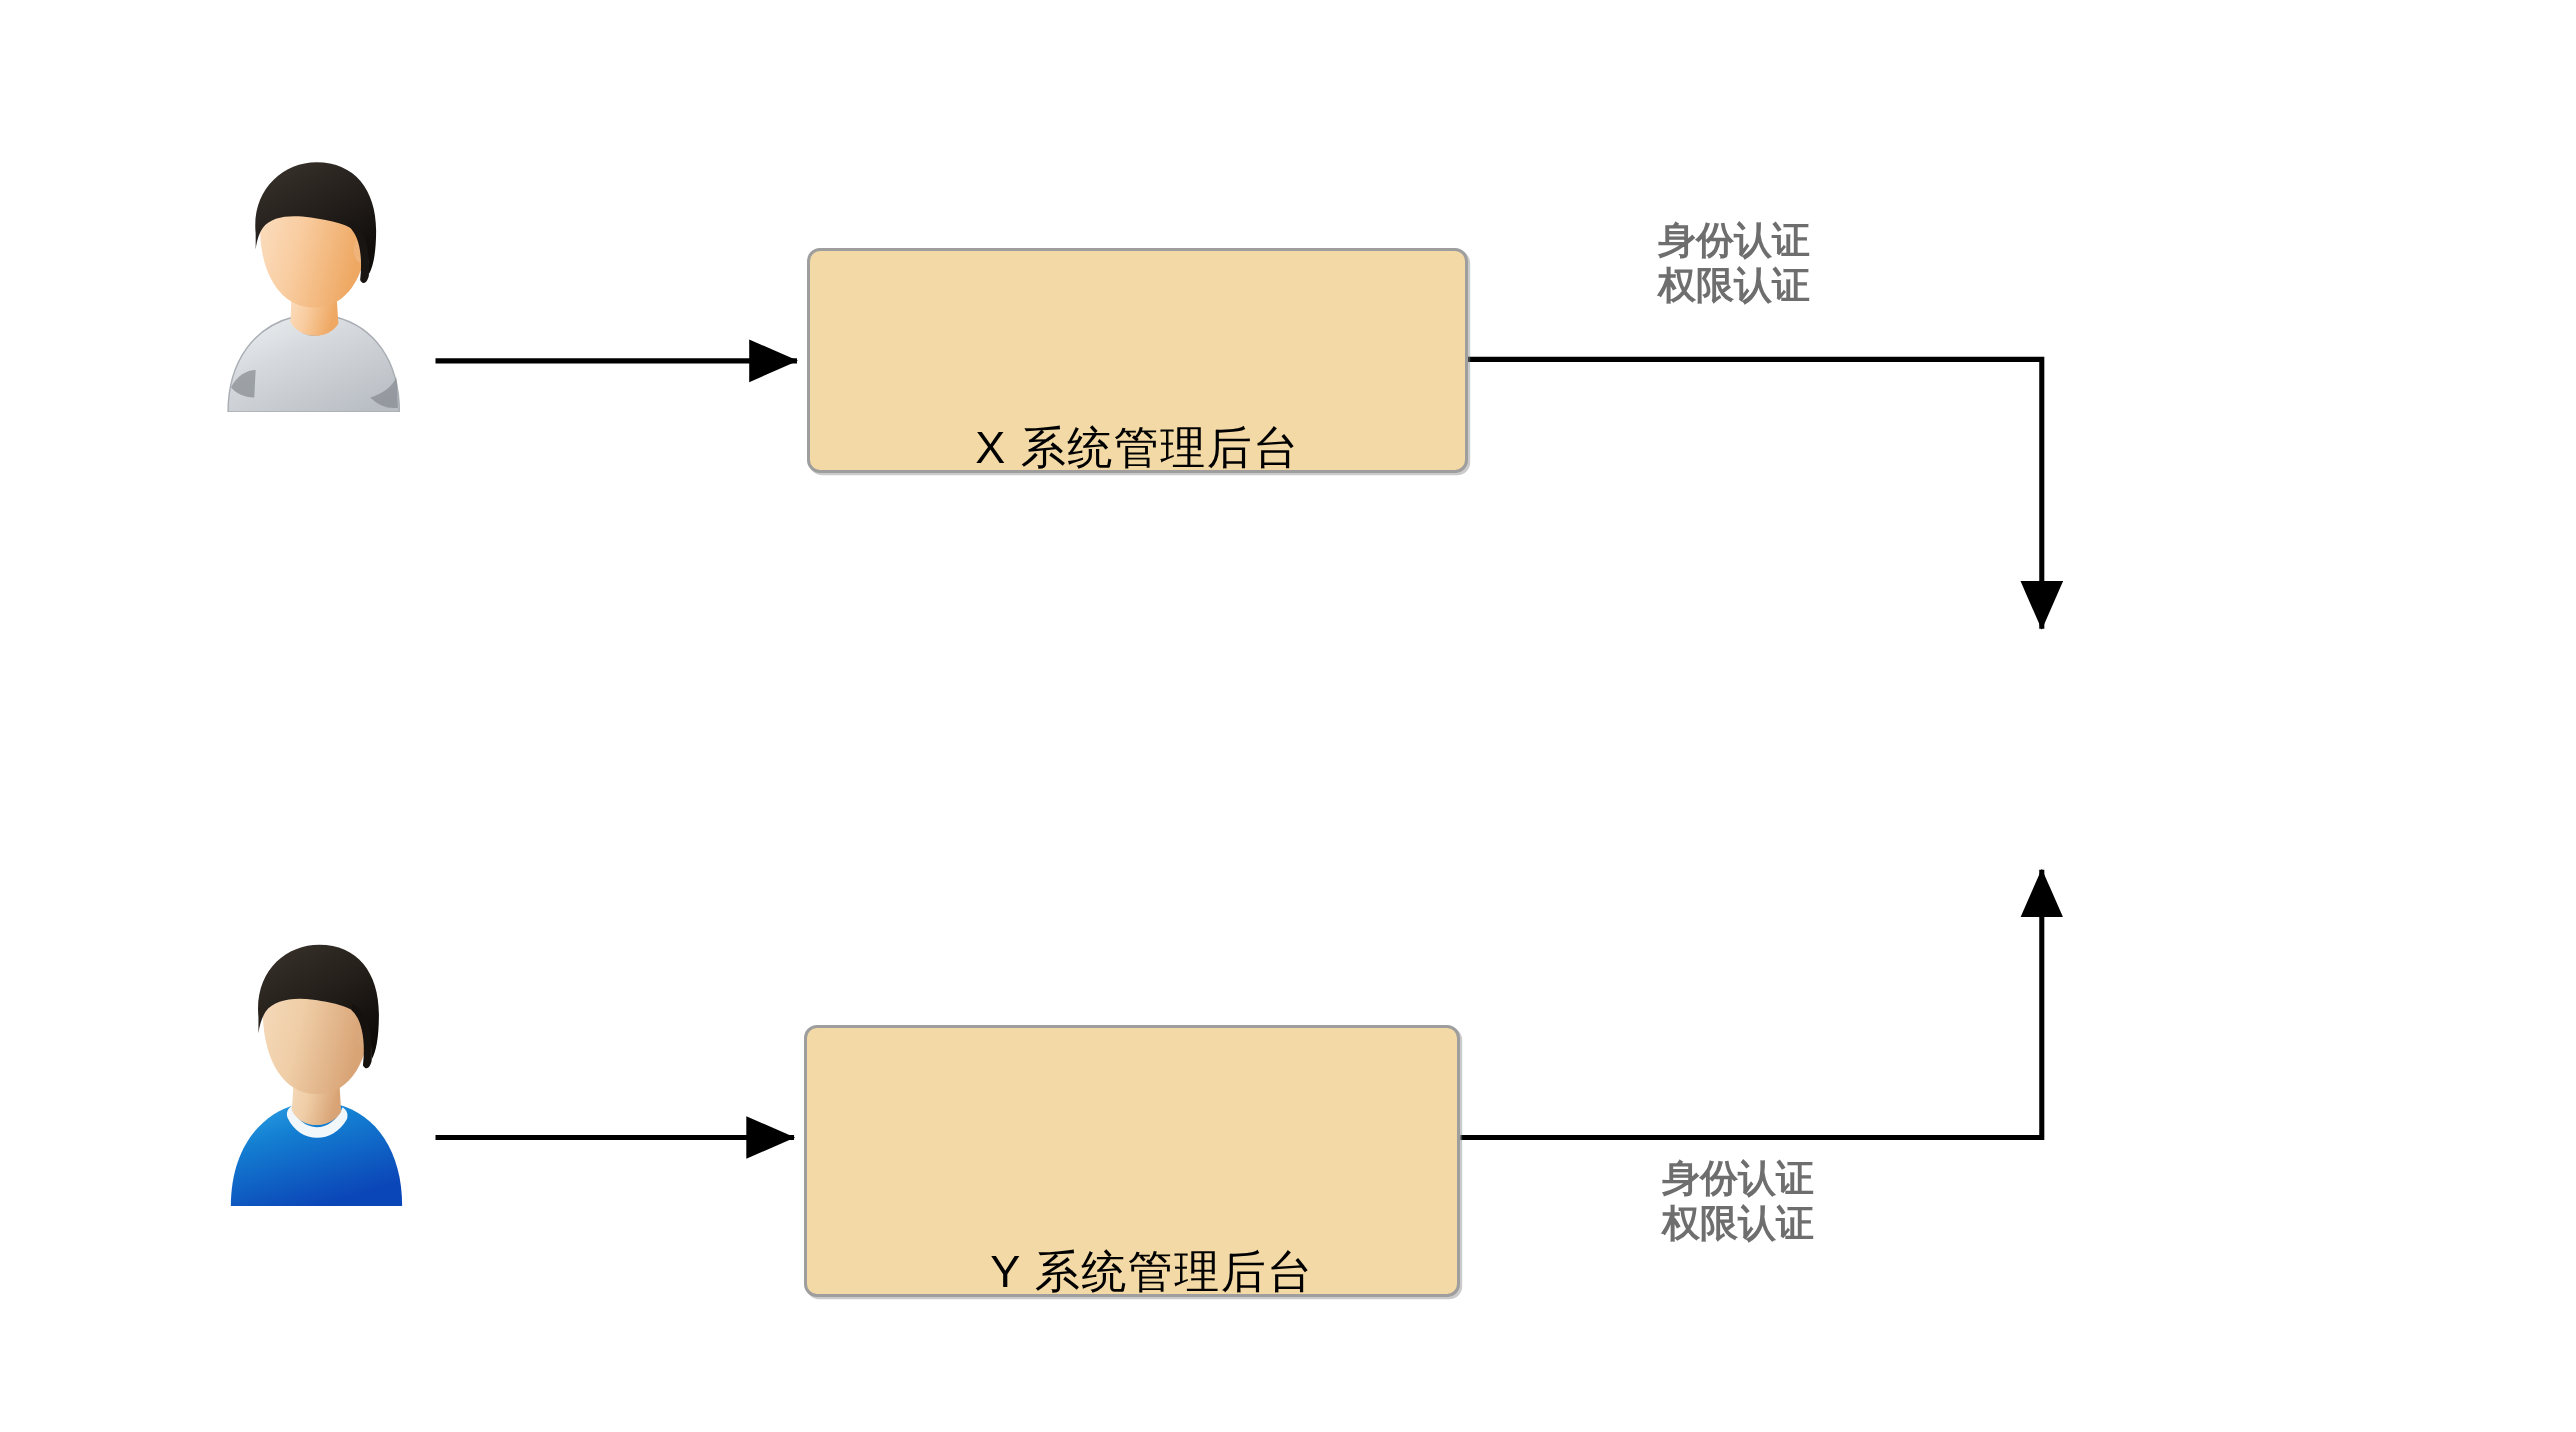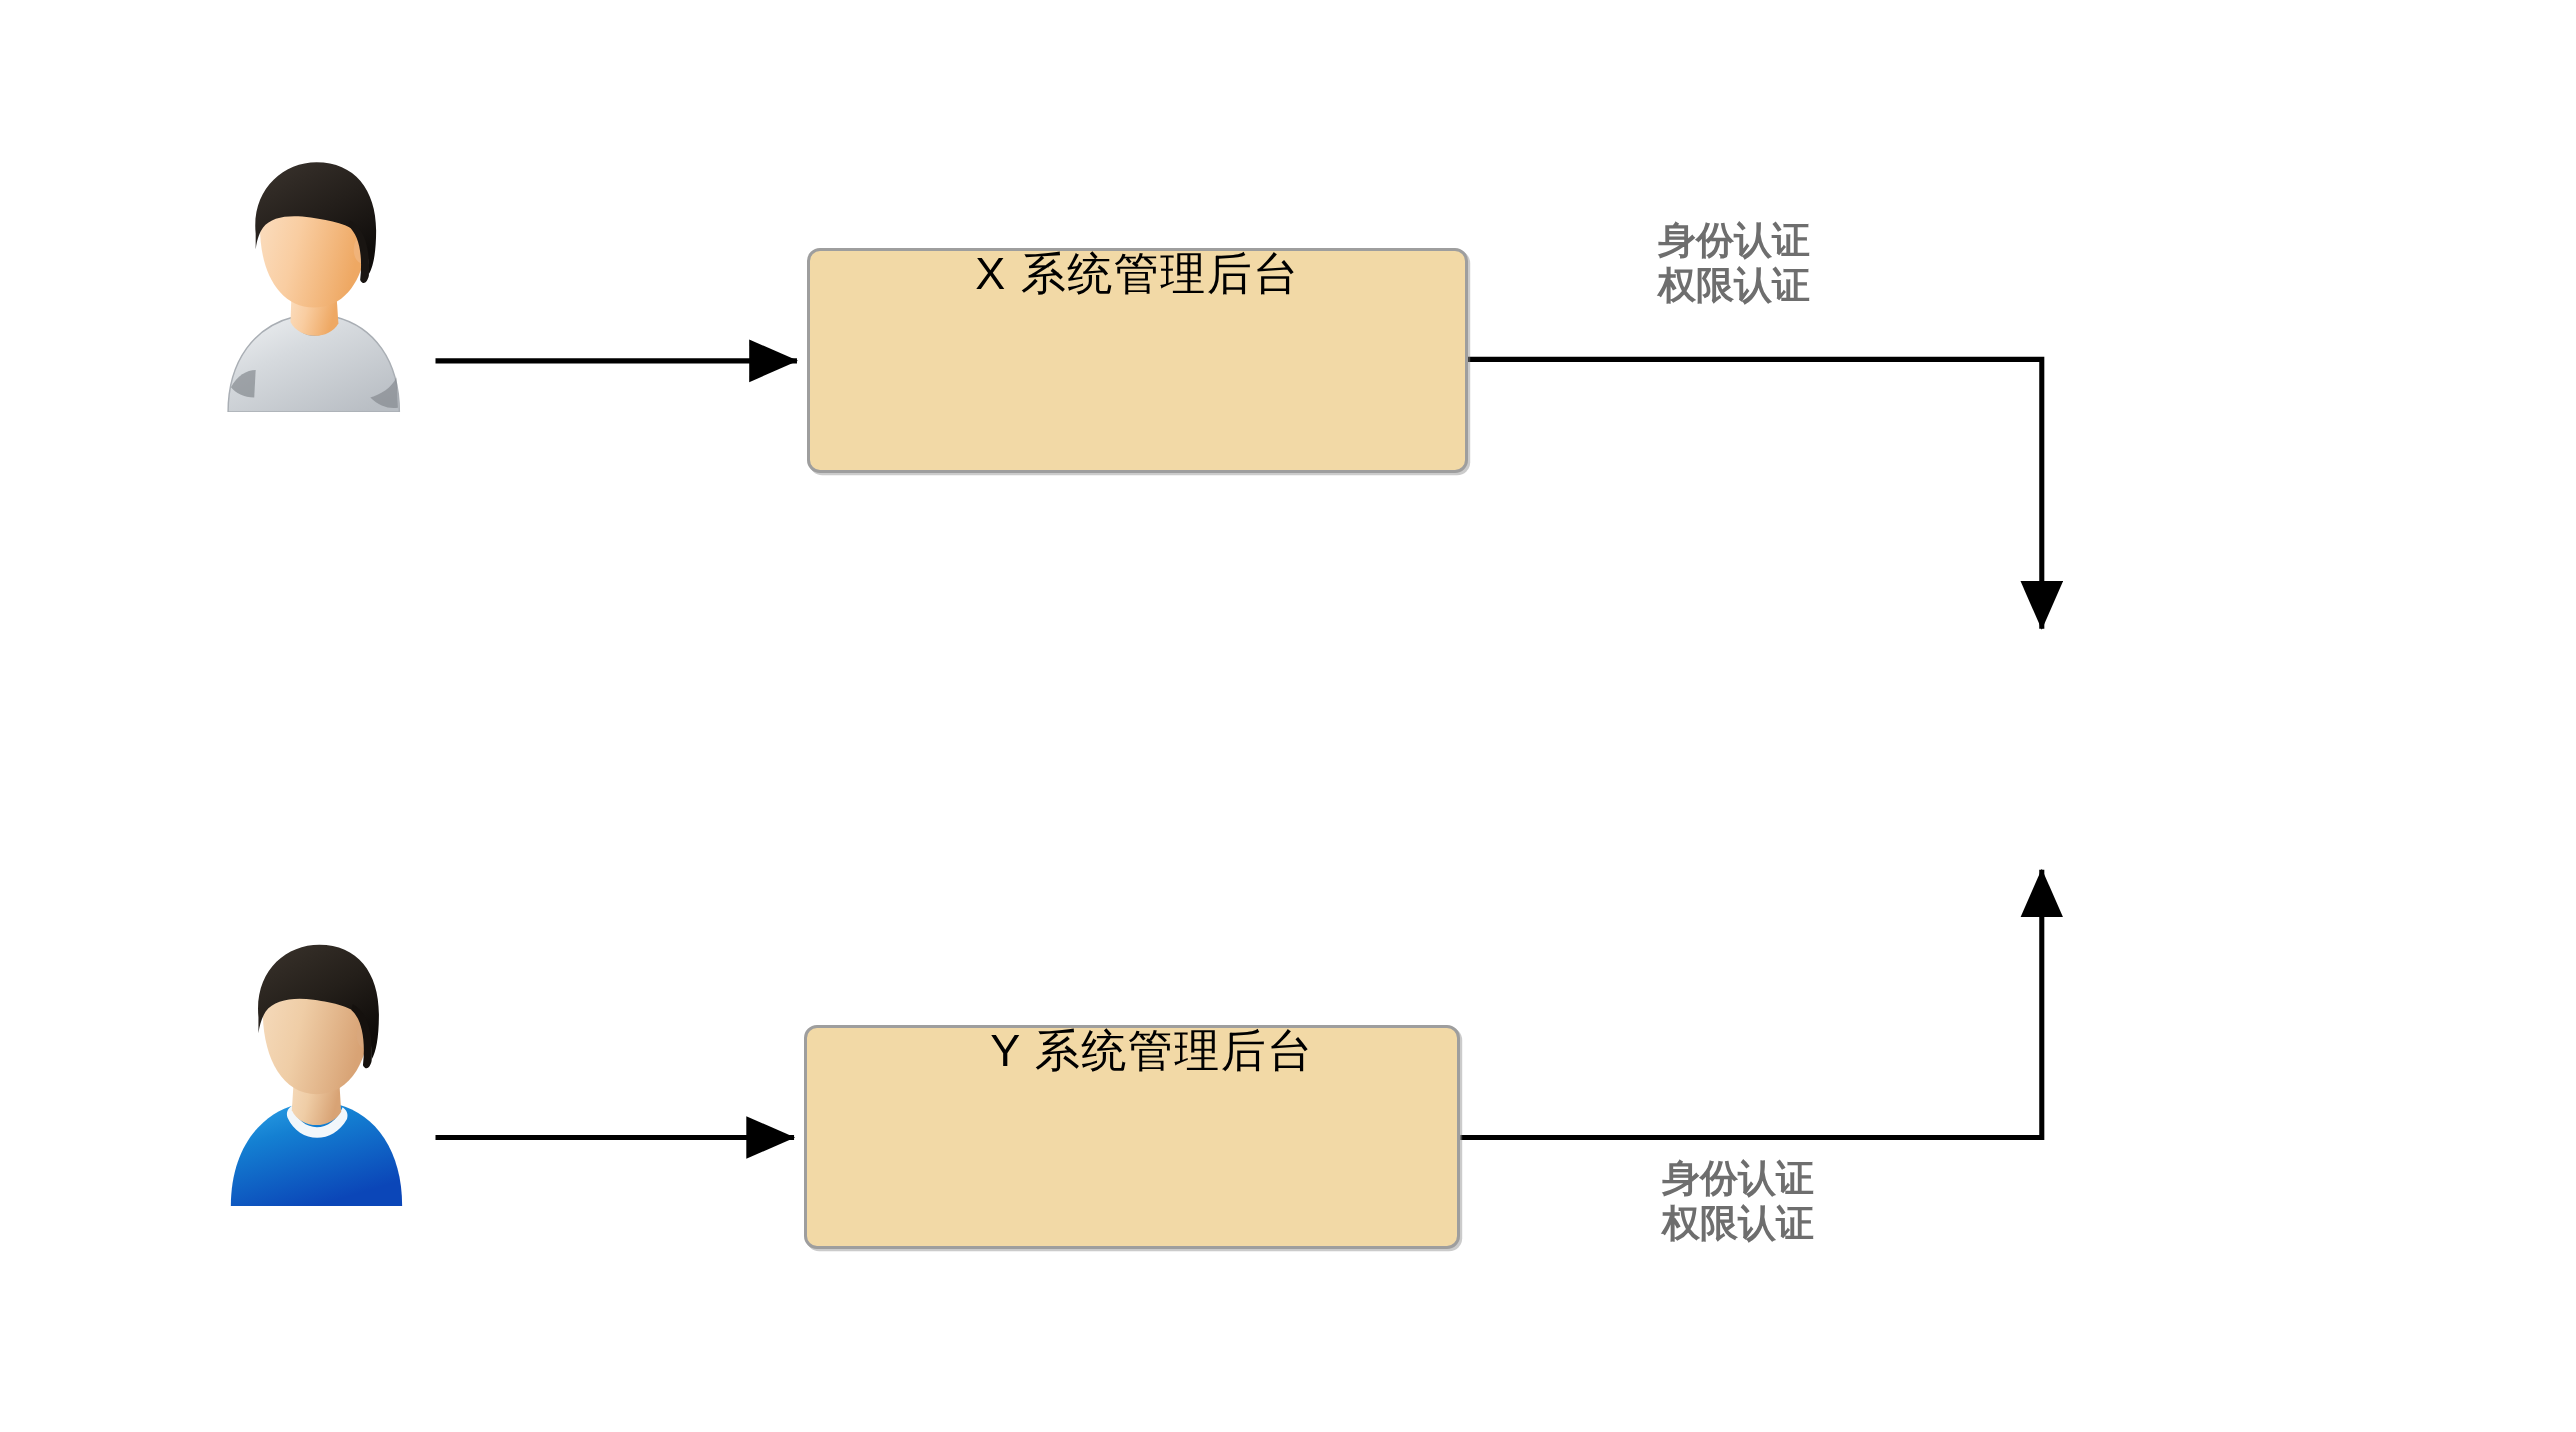--- a/index.html
+++ b/index.html
@@ -26,33 +26,33 @@
     height: 1433px;
   }
   
   .node {
     position: absolute;
     box-sizing: border-box;
     background: #F2D9A6;
     border: 3.6px solid #9E9E9E;
     border-radius: 13px;
     display: flex;
-    align-items: flex-start;
+    align-items: flex-end;
     justify-content: center;
     box-shadow: 2.2px 2.2px 0 rgba(140,140,140,0.45);
   }
   .node-label {
     font-size: 45px;
     color: #000000;
     letter-spacing: 1.5px;
     white-space: nowrap;
     line-height: 1;
   }
   #node-x       { left: 807px; top: 248px;  width: 661px; height: 225px; }
-  #node-y       { left: 804px; top: 1025px; width: 656px; height: 224px; padding-left: 40px; }
+  #node-y       { left: 804px; top: 1025px; width: 656px; height: 272px; padding-left: 40px; }
   #node-platform{ left: 1706px; top: 636px;  width: 659px; height: 226px; }
 
   
   .edge-label {
     position: absolute;
     font-size: 38px;
     color: #6E6E6E;
     line-height: 1.18;
     white-space: nowrap;
     font-weight: bold;

